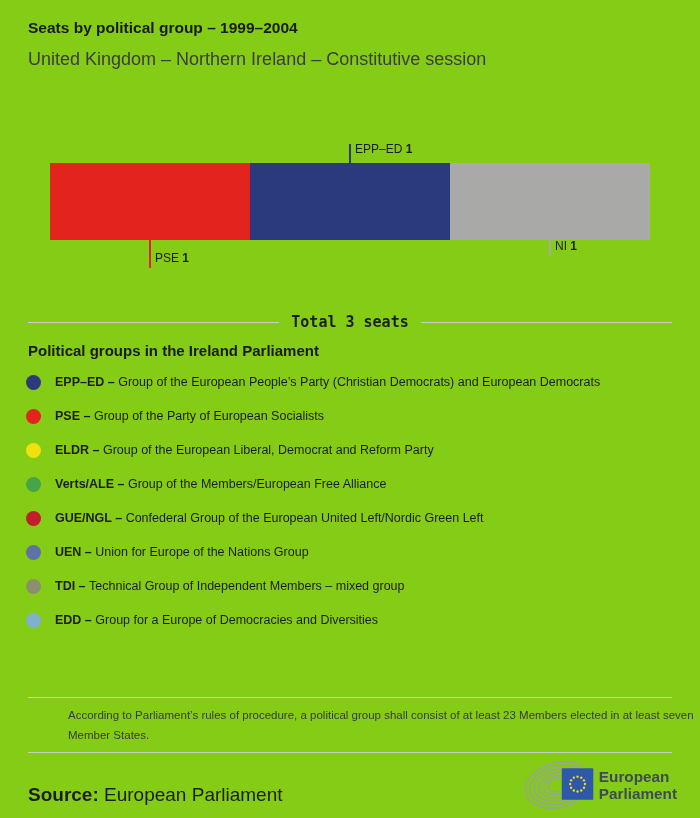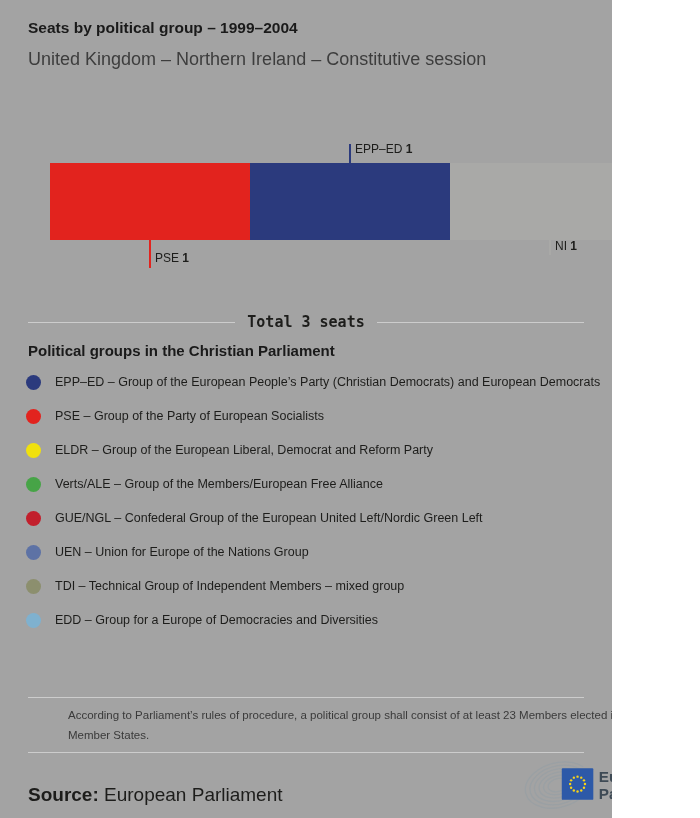--- a/index.html
+++ b/index.html
@@ -1,17 +1,17 @@
 <!DOCTYPE html>
 <html><head>
 <meta charset="utf-8">
 <style>
   html,body{margin:0;padding:0;background:#ffffff;}
   .page{
-    position:relative;width:612px;height:818px;background:#a3a3a3;
+    position:relative;width:700px;height:818px;background:#84cc16;
     font-family:"Liberation Sans", sans-serif;color:#1d1d1b;overflow:hidden;
   }
   .title{position:absolute;left:28px;top:19px;font-size:15.5px;font-weight:700;color:#1a1a1a;}
   .subtitle{position:absolute;left:28px;top:49px;font-size:18px;font-weight:400;color:#3d3d3d;}
 
   
   .bar-wrap{position:absolute;left:50px;top:140px;width:600px;height:132px;}
   .bar{position:absolute;left:0;top:23px;width:100%;height:77px;display:flex;}
   .seg{height:100%;}
   .callout{position:absolute;width:0;}
@@ -29,21 +29,21 @@
   .total-row{position:absolute;left:28px;right:28px;top:313px;display:flex;align-items:center;}
   .hline{flex:1;height:1px;background:#cccccc;}
   .total-text{margin:0 12px;font-family:"DejaVu Sans Mono", monospace;font-weight:700;font-size:15px;color:#1d1d1b;}
 
   
   .legend-heading{position:absolute;left:28px;top:342px;font-size:15px;font-weight:700;color:#1a1a1a;}
   .legend{position:absolute;left:26px;top:365px;width:648px;}
   .lrow{display:flex;align-items:center;height:34px;}
   .dot{width:15px;height:15px;border-radius:50%;flex:0 0 15px;margin-right:14px;}
   .ltext{font-size:12.5px;color:#1d1d1b;white-space:nowrap;}
-  .lcode{font-weight:400;}
+  .lcode{font-weight:700;}
 
   
   .divider{position:absolute;left:28px;right:28px;height:1px;background:#cccccc;}
   .divider.d1{top:697px;}
   .divider.d2{top:752px;}
   .footnote{position:absolute;left:28px;top:705px;width:652px;font-size:11.5px;line-height:20px;color:#3a3a3a;margin-left:40px;}
   .source{position:absolute;left:28px;top:784px;font-size:19px;color:#1d1d1b;}
   .source b{font-weight:700;}
   .logo{position:absolute;left:521px;top:758px;}
 </style>
@@ -75,21 +75,21 @@
         <span class="lbl"><span>NI </span><b>1</b></span>
       </div>
     </div>
 
   <div class="total-row">
     <span class="hline"></span>
     <span class="total-text">Total 3 seats</span>
     <span class="hline"></span>
   </div>
 
-  <div class="legend-heading">Political groups in the Christian Parliament</div>
+  <div class="legend-heading">Political groups in the Ireland Parliament</div>
 
   <div class="legend">
   <div class="lrow">
     <span class="dot" style="background: rgb(43, 58, 125);"></span>
     <span class="ltext"><b class="lcode">EPP–ED – </b><span class="ldesc">Group of the European People’s Party (Christian Democrats) and European Democrats</span></span>
   </div>
 
   <div class="lrow">
     <span class="dot" style="background: rgb(226, 35, 30);"></span>
     <span class="ltext"><b class="lcode">PSE – </b><span class="ldesc">Group of the Party of European Socialists</span></span>

